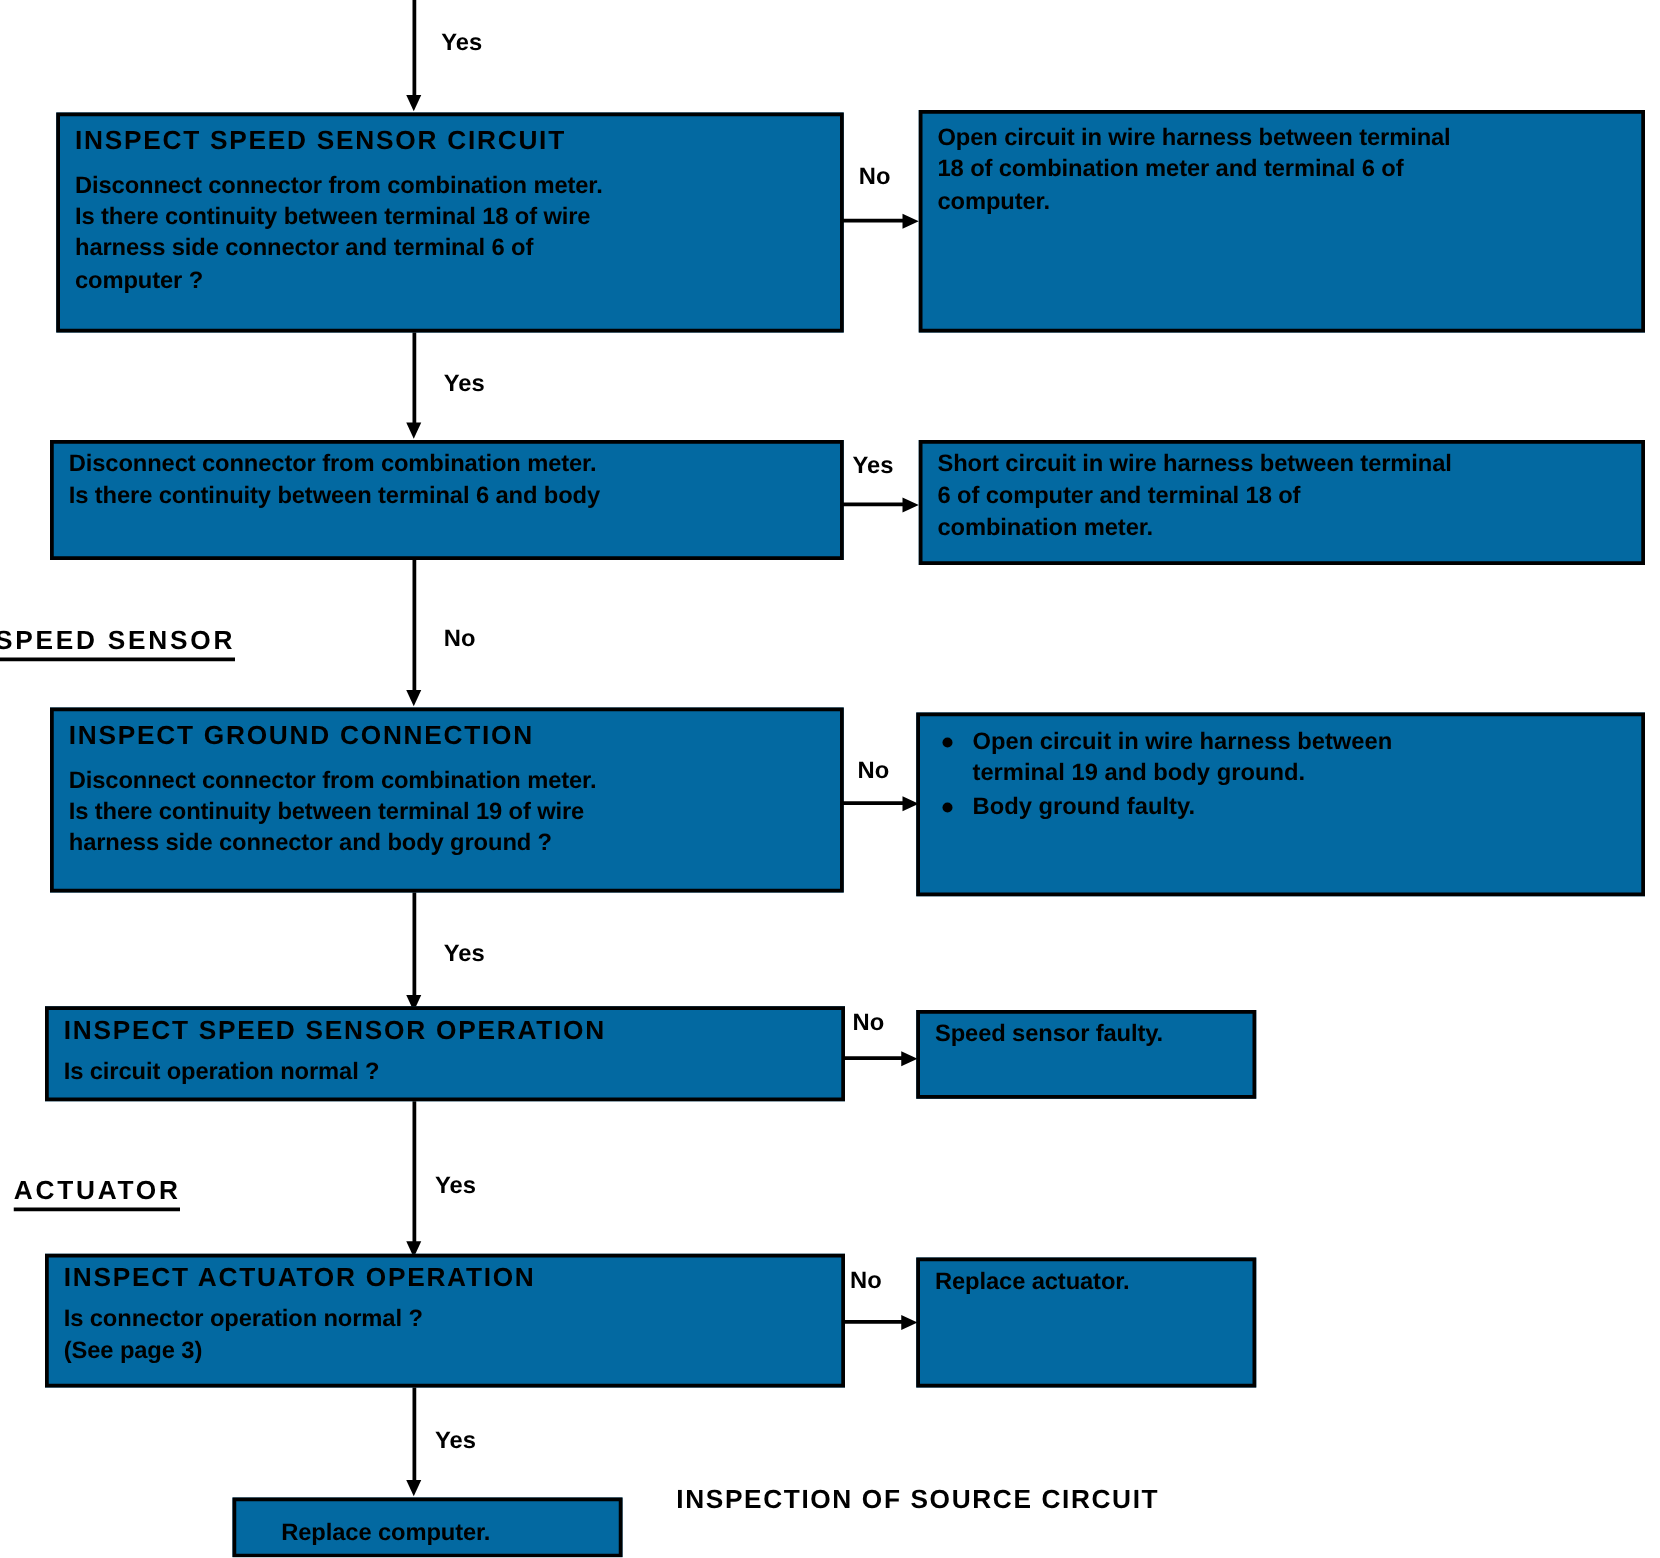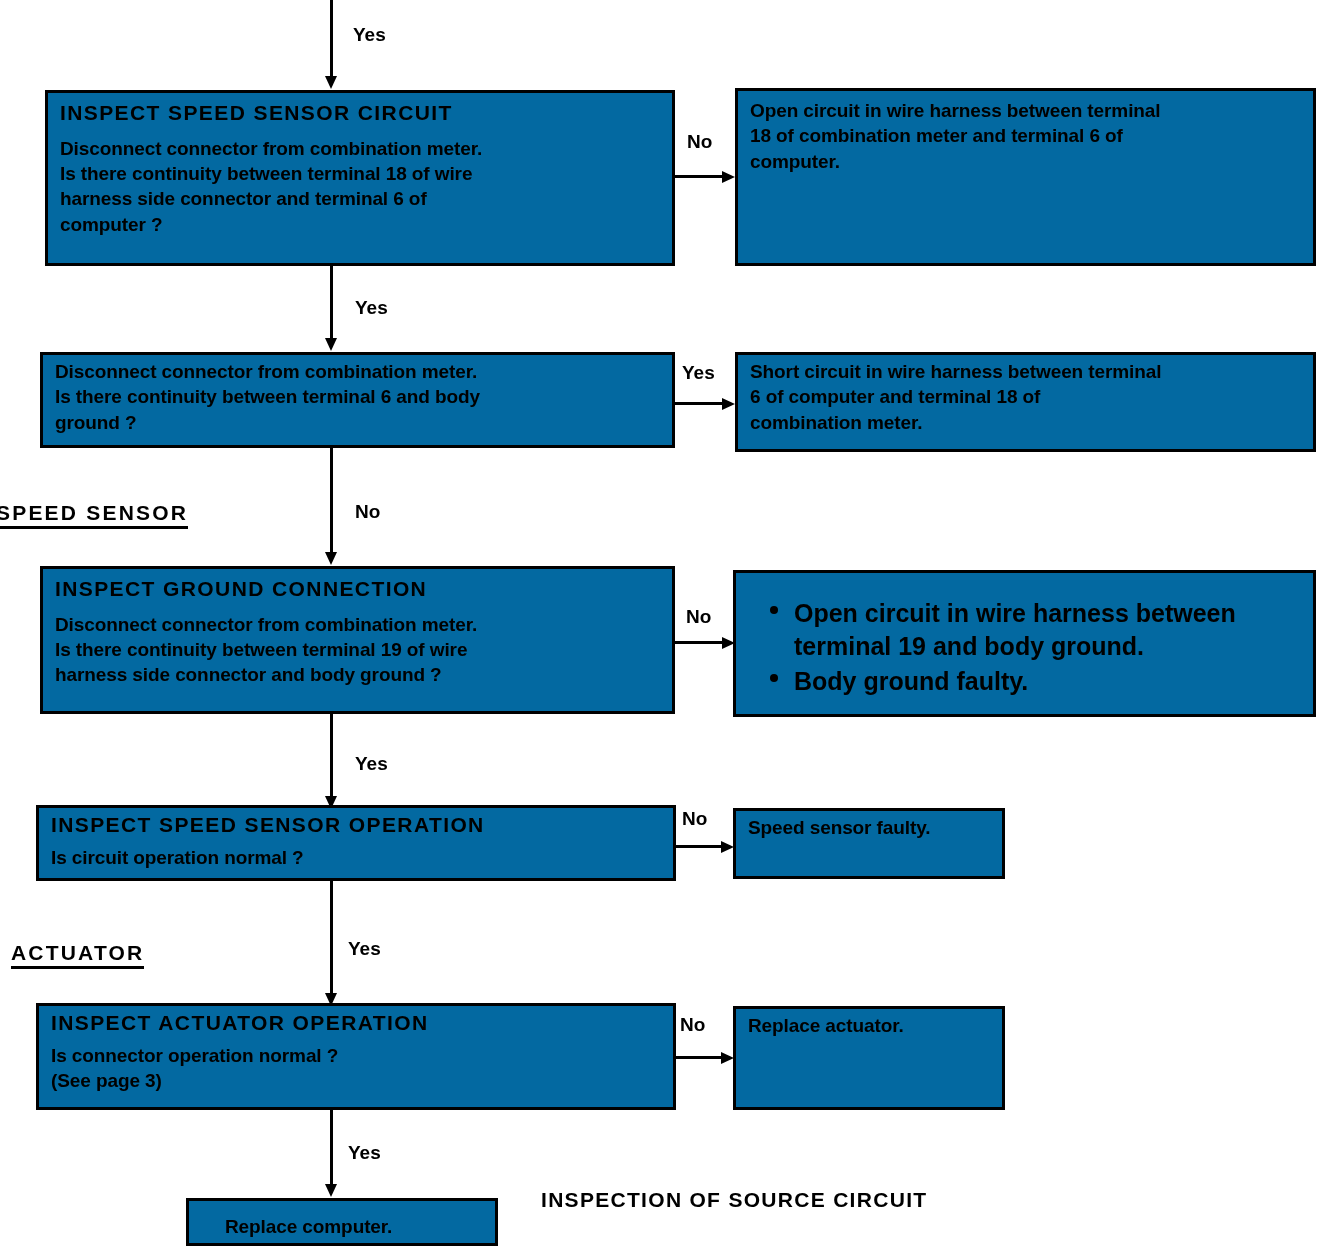--- a/index.html
+++ b/index.html
@@ -40,23 +40,23 @@
     font-weight: bold;
     line-height: 1.33;
     letter-spacing: -0.1px;
   }
   .box-body .ln {
     display: block;
     white-space: nowrap;
   }
   .bullets {
     list-style: none;
-    margin: 16px;
+    margin: 0;
     padding: 0;
-    font-size: 25px;
+    font-size: 19px;
     font-weight: bold;
     line-height: 1.33;
   }
   .bullets li {
     position: relative;
     padding-left: 30px;
     margin-bottom: 1px;
   }
   .bullets li::before {
     content: "";
@@ -158,21 +158,20 @@
 
   <div class="vline" style="left:330px; top:266px; height:76px;"></div>
   <div class="arrow-down" style="left:325px; top:338px;"></div>
   <div class="edge-label" style="left:355px; top:297px;">Yes</div>
 
   <div class="box" style="left:40px; top:352px; width:635px; height:96px;">
     <div class="box-inner" style="padding-top:4px;">
       <div class="box-body">
         <span class="ln">Disconnect connector from combination meter.</span>
         <span class="ln">Is there continuity between terminal 6 and body</span>
-        <span class="ln">ground ?</span>
       </div>
     </div>
   </div>
 
   <div class="box" style="left:735px; top:352px; width:581px; height:100px;">
     <div class="box-inner" style="padding-top:4px;">
       <div class="box-body">
         <span class="ln">Short circuit in wire harness between terminal</span>
         <span class="ln">6 of computer and terminal 18 of</span>
         <span class="ln">combination meter.</span>

